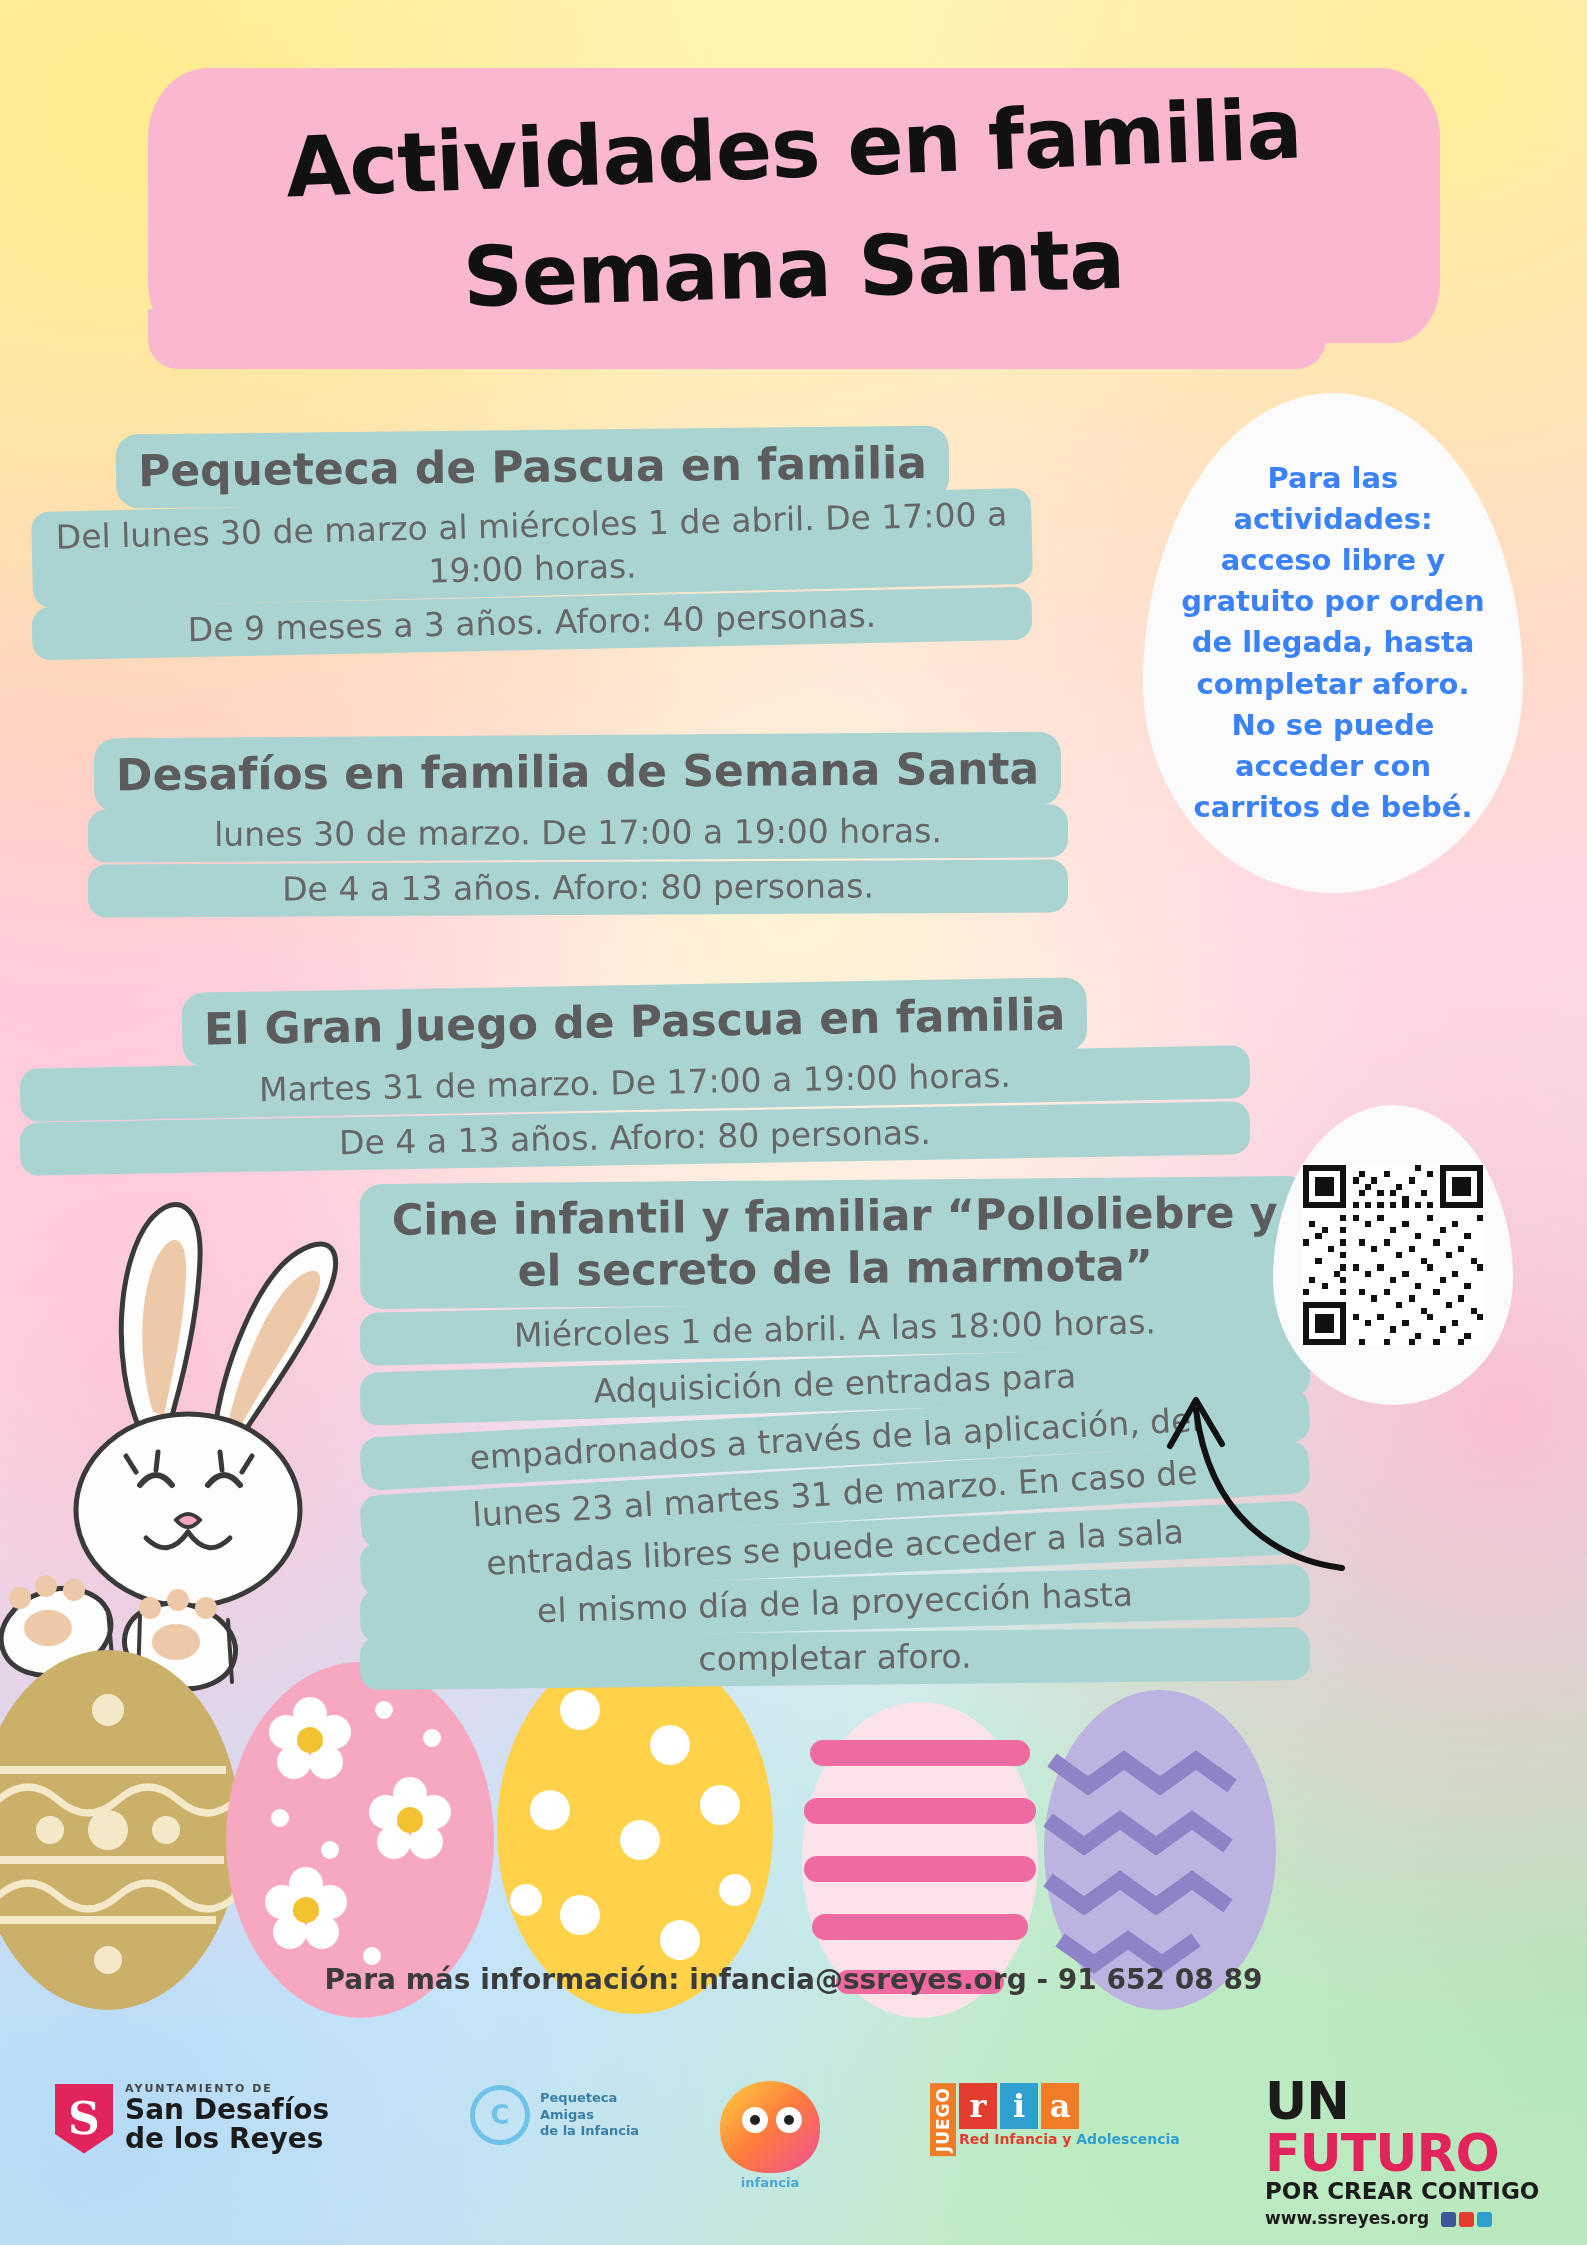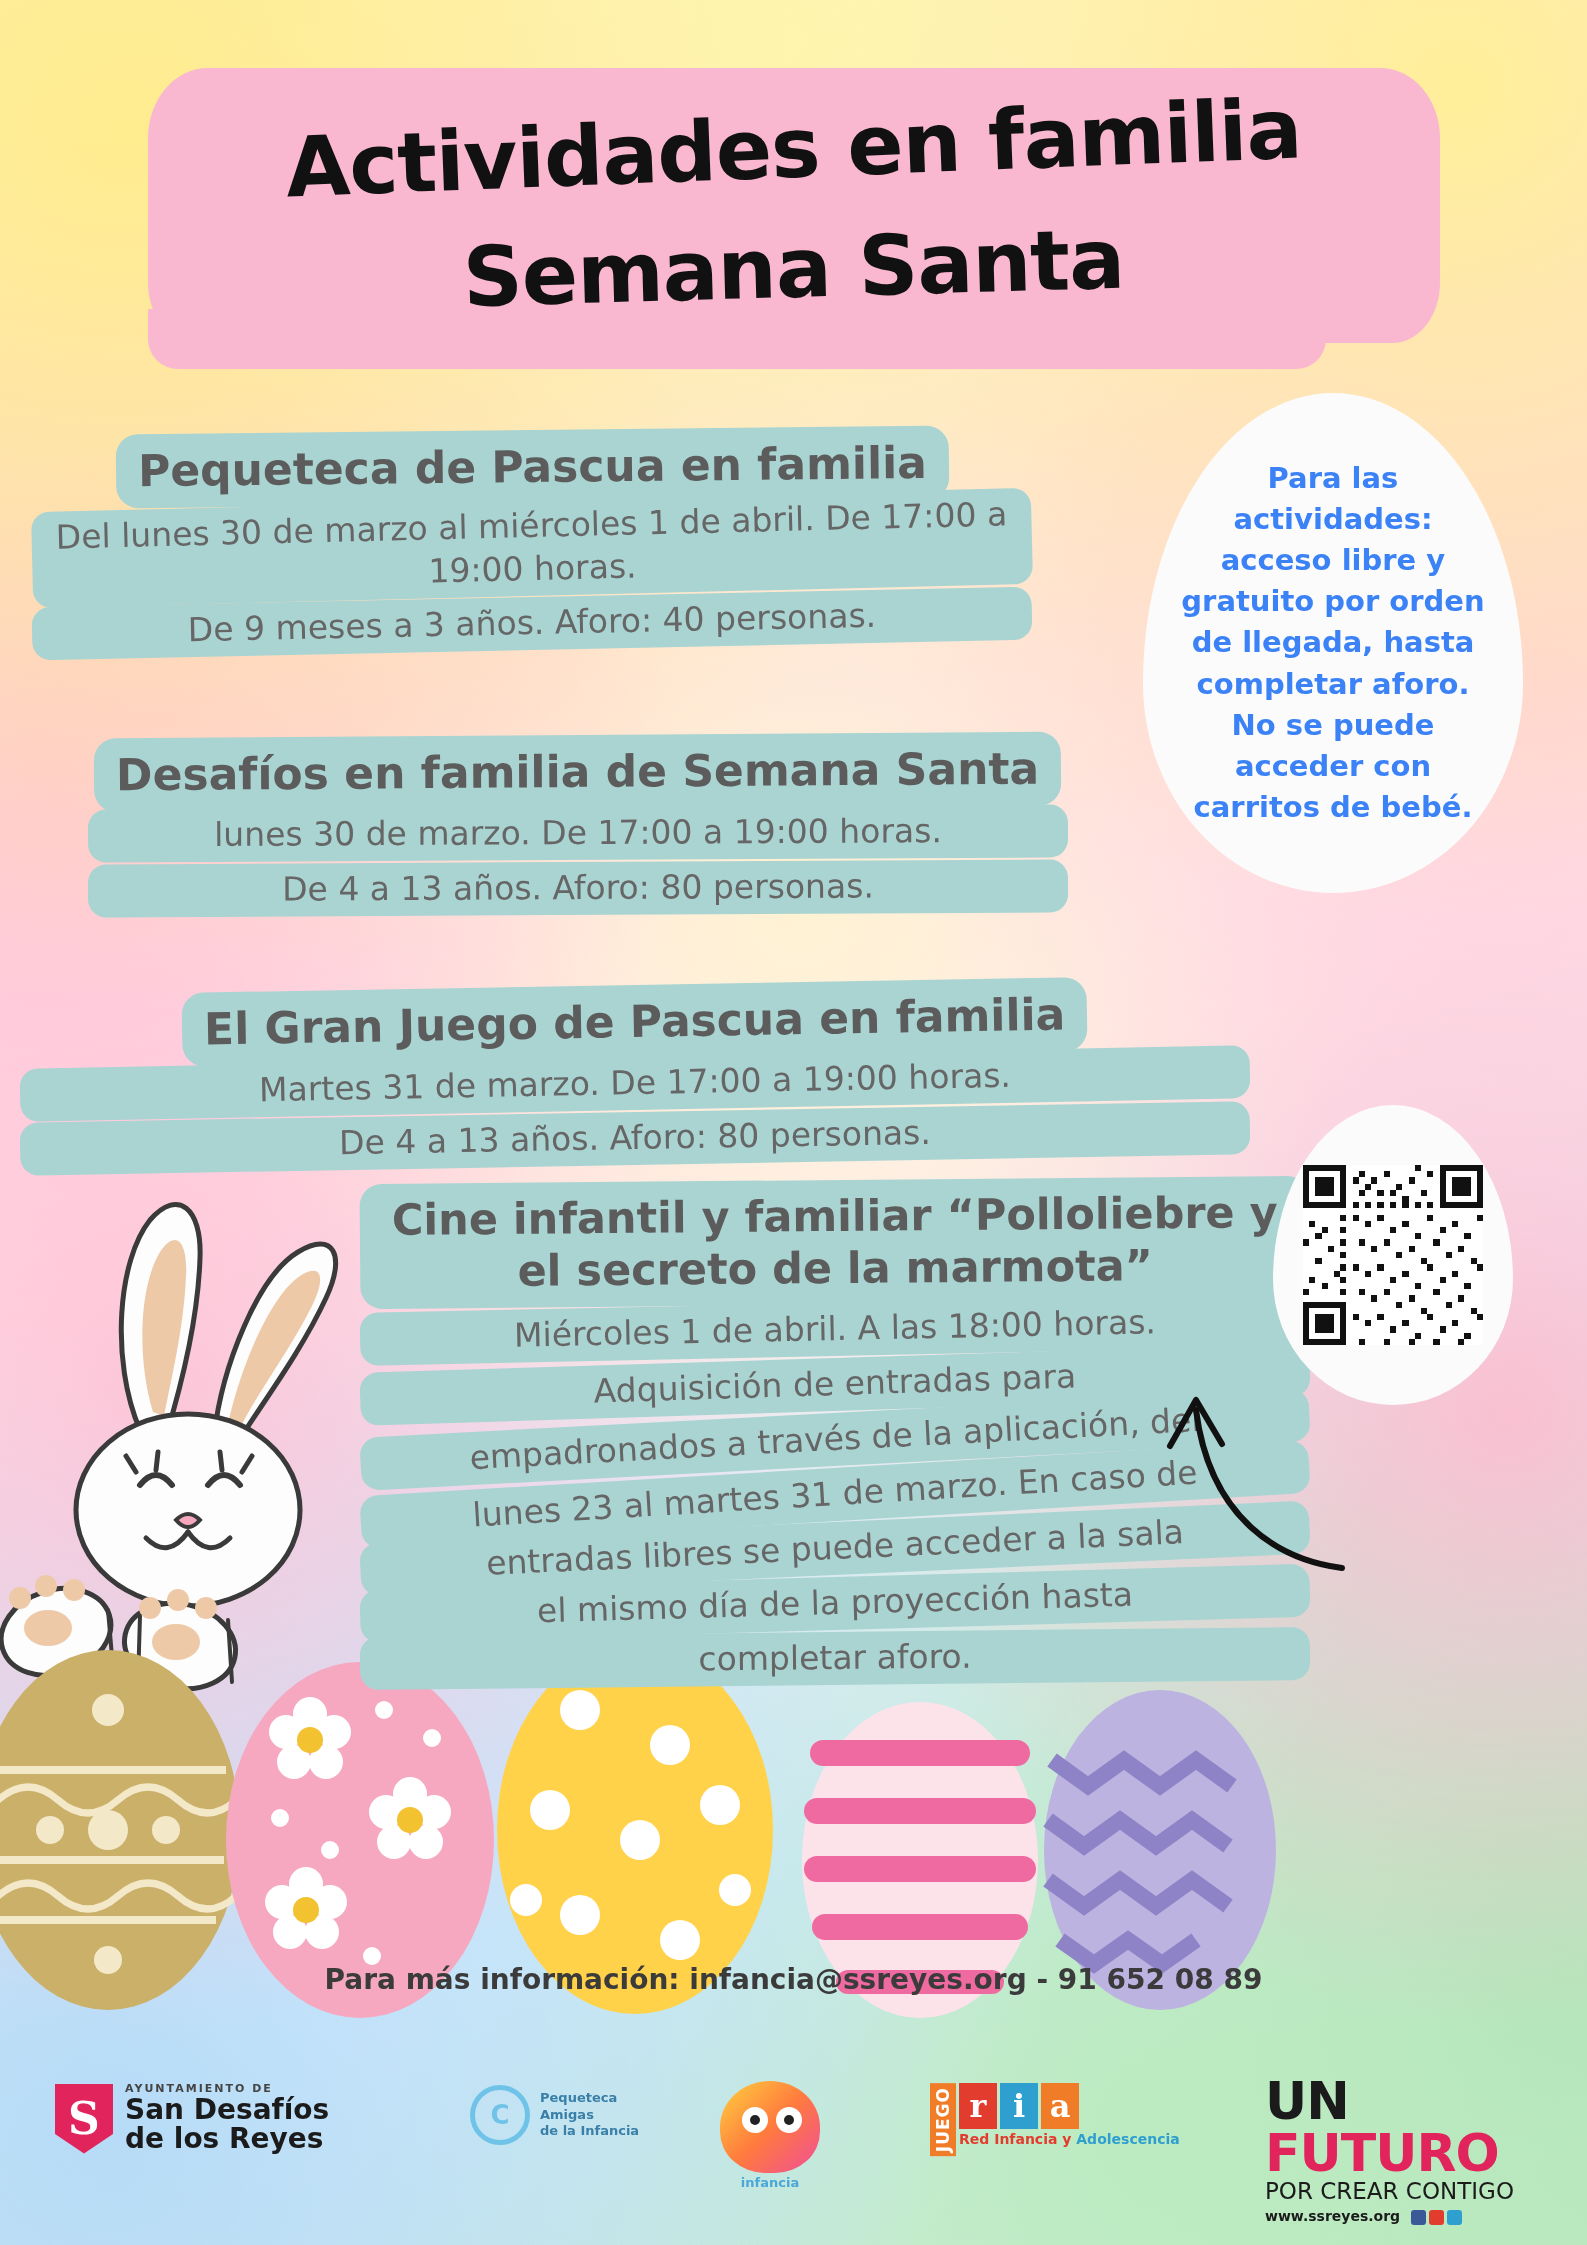--- a/index.html
+++ b/index.html
@@ -185,23 +185,23 @@
   #logo-ria .sq { width:38px;height:46px; display:flex;align-items:center;justify-content:center;
     color:#fff;font-size:32px;font-weight:800;font-family:"DejaVu Serif",serif;}
   #logo-ria .r{background:#e23c2e;} #logo-ria .i{background:#2f9fd0;} #logo-ria .a{background:#f07c28;}
   #logo-ria .sub { font-size:14px; color:#e23c2e; font-weight:800; margin-top:2px;}
   #logo-ria .sub b{ color:#2f9fd0; }
 
   
   #logo-futuro { left:1265px; top:10px; text-align:left;}
   #logo-futuro .l1 { font-size:52px; font-weight:800; color:#e2245c; letter-spacing:-1px; line-height:1;}
   #logo-futuro .l1 b { color:#1b1b1b; }
-  #logo-futuro .l2 { font-size:23px; font-weight:400; color:#e2245c; line-height:1.1;}
+  #logo-futuro .l2 { font-size:23px; font-weight:700; color:#e2245c; line-height:1.1;}
   #logo-futuro .l2 span { color:#1b1b1b; }
-  #logo-futuro .l3 { font-size:14px; font-weight:800; color:#1b1b1b; margin-top:4px;}
+  #logo-futuro .l3 { font-size:17px; font-weight:800; color:#1b1b1b; margin-top:4px;}
   #logo-futuro .icons { display:inline-flex; gap:3px; margin-left:6px; vertical-align:middle;}
   #logo-futuro .icons i { width:15px;height:15px;display:inline-block;border-radius:3px;}
 
   
   #bunny { position:absolute; left:-10px; top:1180px; width:420px; height:540px; }
   #eggs { position:absolute; left:-20px; top:1560px; width:1320px; height:460px; }
 </style>
 </head>
 <body>
 

